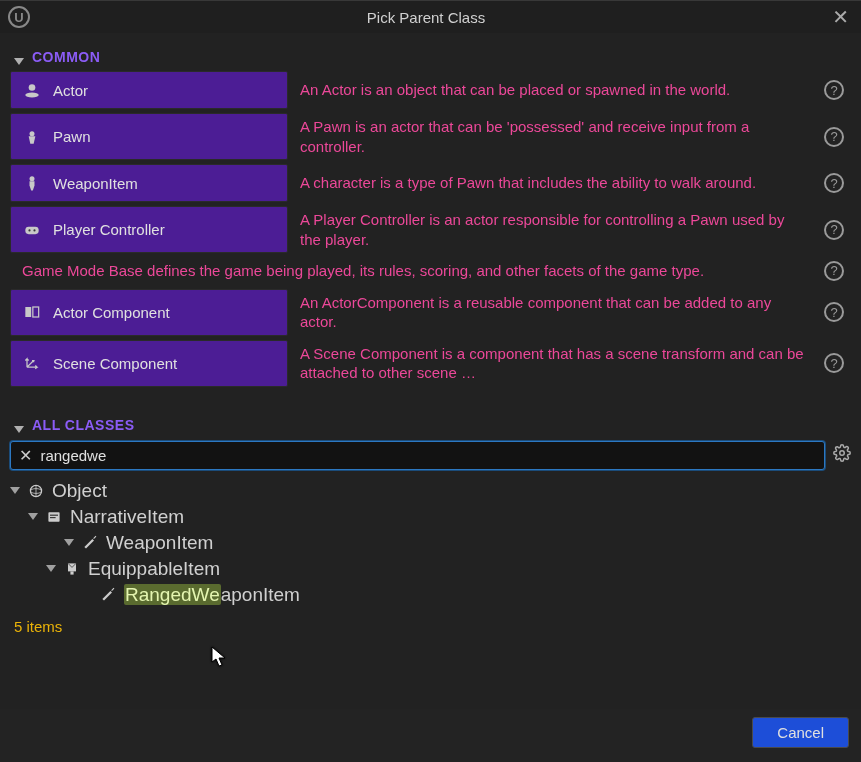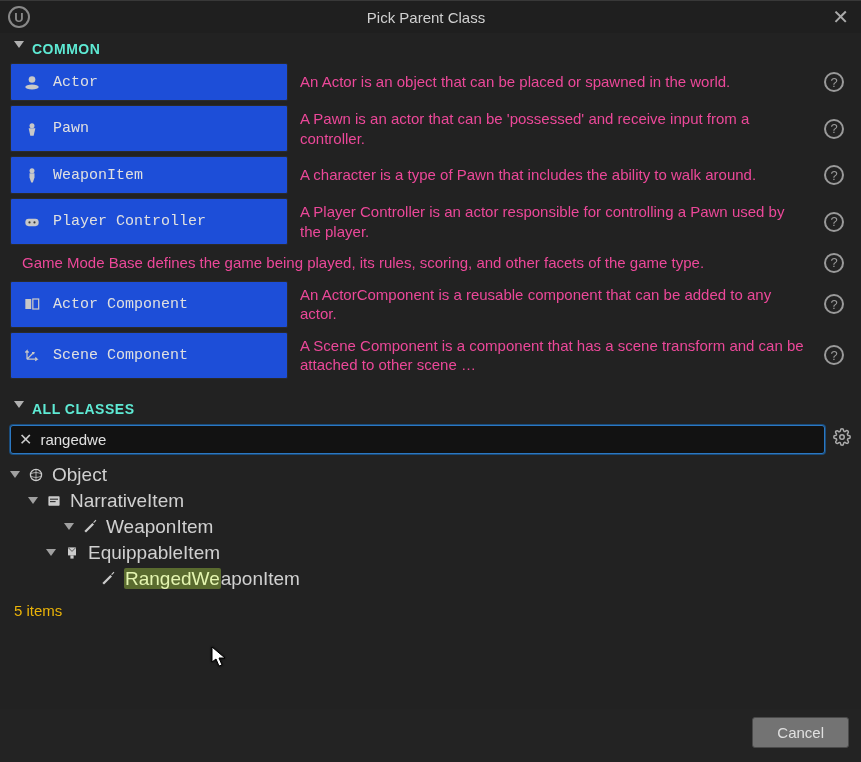--- a/index.html
+++ b/index.html
@@ -50,26 +50,27 @@
 .titlebar .close {
   margin-left: auto;
   font-size: 20px;
   color: #aaa;
   cursor: pointer;
   padding: 0 4px;
 }
 
 .section-header {
   display: flex;
-  align-items: flex-start;
+  align-items: flex-end;
   padding: 8px 14px 4px 14px;
-  color: #5eead4;
+  color: #8b5cf6;
   font-weight: 600;
   letter-spacing: 0.5px;
   font-size: 14px;
+  margin-top: 8px;
 }
 .arrow {
   display: inline-block;
   width: 0; height: 0;
   border-left: 5px solid transparent;
   border-right: 5px solid transparent;
   border-top: 7px solid #b0b0b0;
   margin-right: 8px;
 }
 
@@ -77,29 +78,28 @@
   padding: 2px 10px 10px 10px;
 }
 .common-row {
   display: flex;
   align-items: stretch;
   margin-bottom: 4px;
 }
 .class-btn {
   width: 278px;
   flex-shrink: 0;
-  background: #1d4ed8;
+  background: #4c1d95;
   border: 1px solid #2a2a2a;
   border-radius: 2px;
   display: flex;
   align-items: center;
   padding: 6px 10px;
   min-height: 38px;
   cursor: pointer;
-  font-family: Liberation Mono, monospace;
 }
 .class-icon {
   width: 22px;
   height: 18px;
   margin-right: 10px;
   display: flex;
   align-items: center;
   justify-content: center;
   color: #c8c8c8;
   font-size: 16px;
@@ -205,21 +205,21 @@
 }
 
 .button-bar {
   margin-top: auto;
   padding: 8px 12px 14px 12px;
   display: flex;
   justify-content: flex-end;
   background: #232323;
 }
 .btn {
-  background: #737373;
+  background: #1d4ed8;
   border: 1px solid #4a4a4a;
   color: #e0e0e0;
   padding: 6px 24px;
   border-radius: 3px;
   font-size: 15px;
   cursor: pointer;
 }
 
 .cursor {
   position: absolute;

